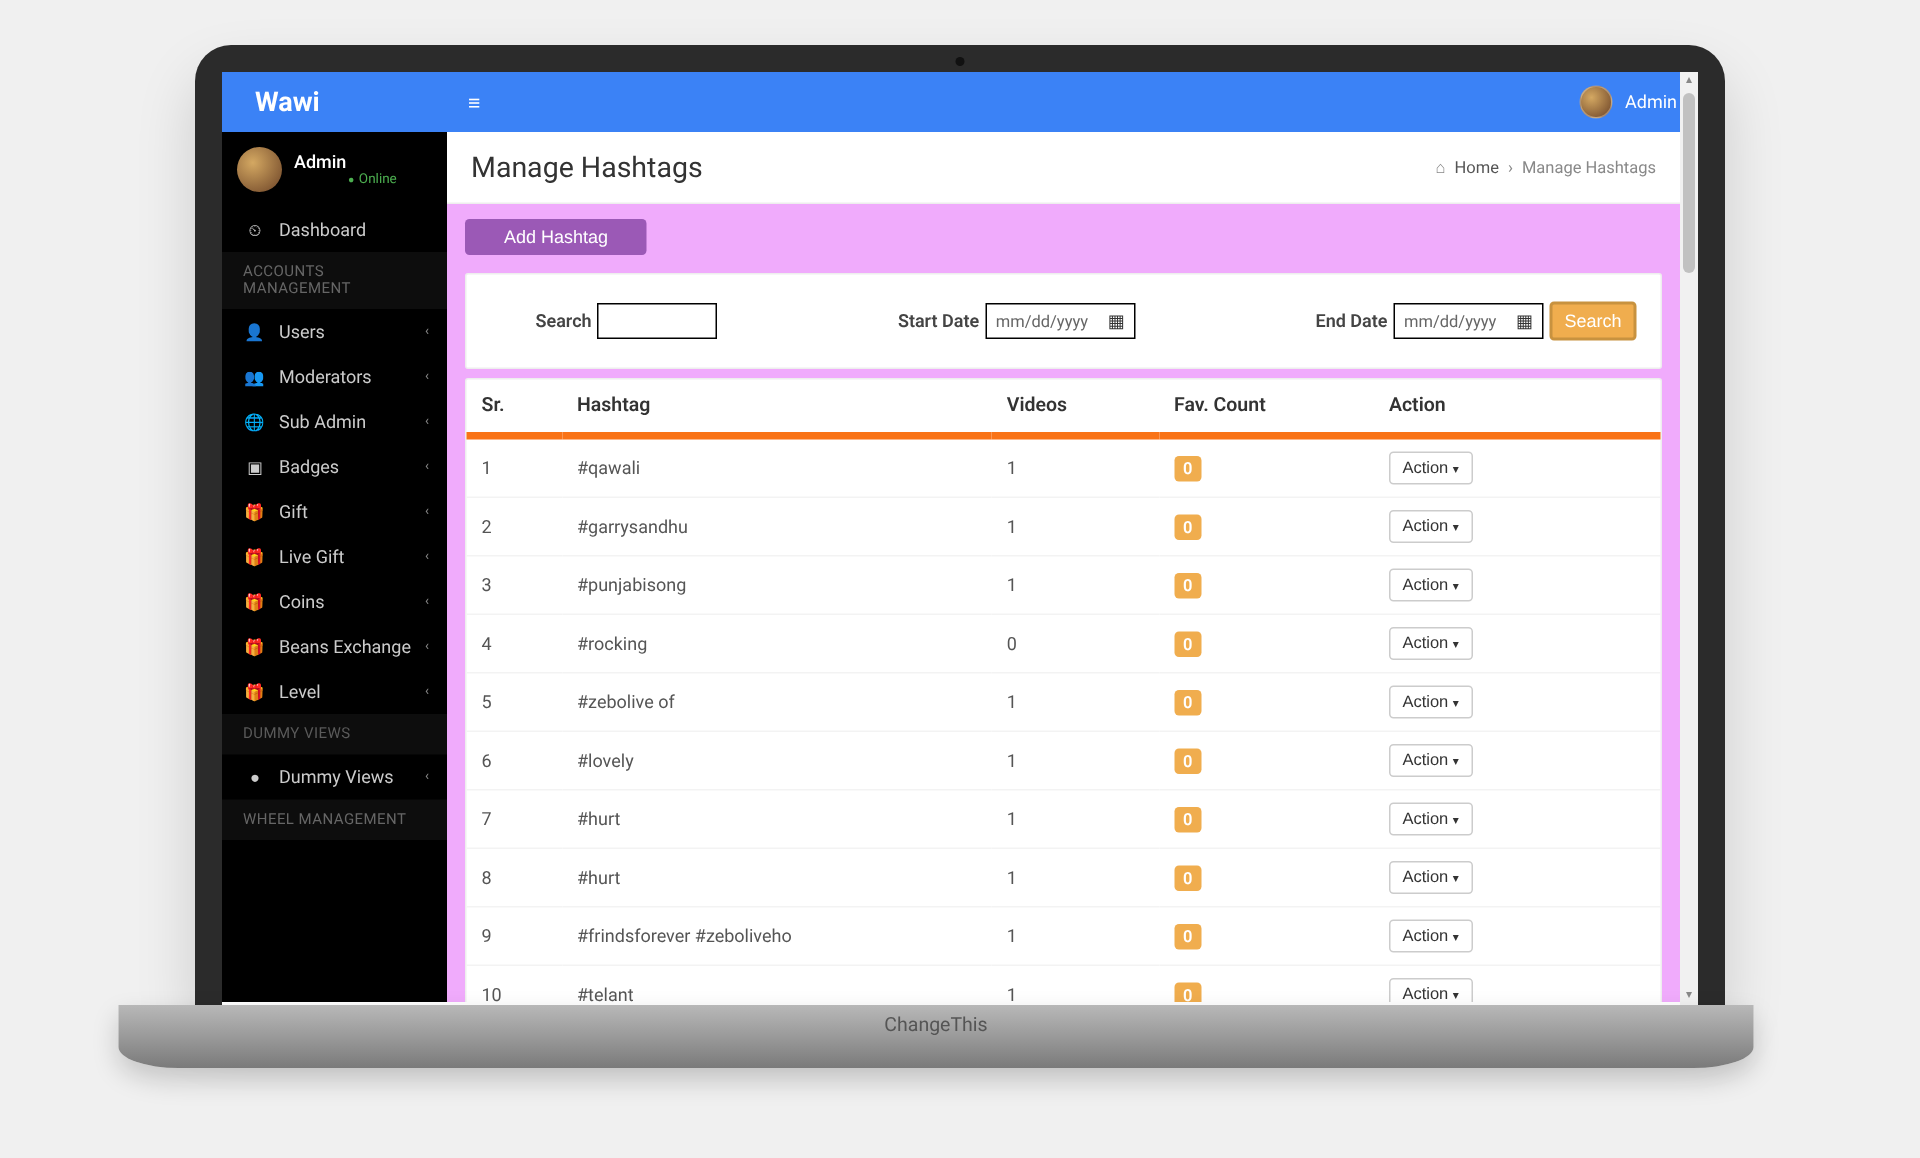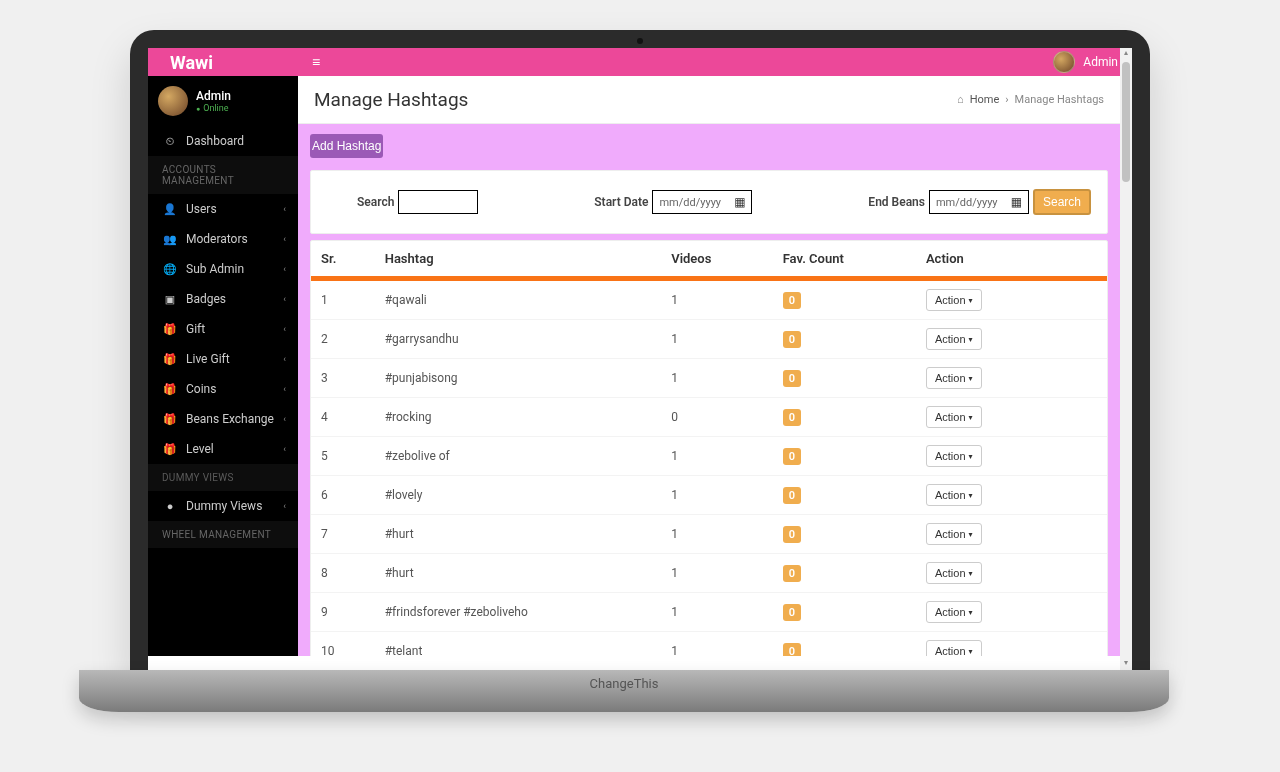--- a/index.html
+++ b/index.html
@@ -74,22 +74,22 @@
 .scrollbar-arrow {
   position: absolute;
   width: 12px; height: 12px;
   font-size: 8px;
   text-align: center;
   color: #888;
 }
 
 
 .topbar {
-  background: #ec4899;
-  height: 28px;
+  background: #3b82f6;
+  height: 40px;
   display: flex;
   align-items: center;
   color: #fff;
   padding: 0 14px 0 0;
 }
 .logo-box {
   width: 150px;
   display: flex;
   align-items: center;
   padding-left: 22px;
@@ -137,21 +137,21 @@
   align-items: center;
   gap: 8px;
   padding: 10px 10px;
 }
 .sidebar-profile .avatar-lg {
   width: 30px; height: 30px;
   border-radius: 50%;
   background: radial-gradient(circle at 35% 35%, #d4a862, #6b4226);
 }
 .sidebar-profile .uname { color: #fff; font-size: 12px; font-weight: 500; }
-.sidebar-profile .status { color: #4caf50; font-size: 9px; }
+.sidebar-profile .status { color: #4caf50; font-size: 9px; margin-left: 36px; }
 .sidebar-profile .status::before { content: "●"; margin-right: 3px; font-size: 7px; }
 
 .sidebar-item, .sidebar-header {
   display: flex;
   align-items: center;
   padding: 8px 12px;
   font-size: 12px;
   color: #ccc;
   border-left: 2px solid transparent;
 }
@@ -208,21 +208,21 @@
 }
 .breadcrumb a { color: #555; text-decoration: none; }
 
 .add-btn-row {
   padding: 10px 12px 4px;
 }
 .btn-purple {
   background: #9b59b6;
   color: #fff;
   border: none;
-  padding: 5px 2px;
+  padding: 5px 26px;
   font-size: 12px;
   border-radius: 3px;
   cursor: pointer;
   text-align: center;
 }
 
 .panel {
   background: #fff;
   margin: 8px 12px 0 12px;
   border: 1px solid #eee;
@@ -434,21 +434,21 @@
             <div style="flex:1"></div>
             <div class="group">
               <label>Start Date</label>
               <div class="date-input">
                 <span class="ph">mm/dd/yyyy</span>
                 <span class="cal">▦</span>
               </div>
             </div>
             <div style="flex:1"></div>
             <div class="group">
-              <label>End Beans</label>
+              <label>End Date</label>
               <div class="date-input">
                 <span class="ph">mm/dd/yyyy</span>
                 <span class="cal">▦</span>
               </div>
               <button class="btn-search">Search</button>
             </div>
           </div>
         </div>
 
         <div class="panel panel-table">

